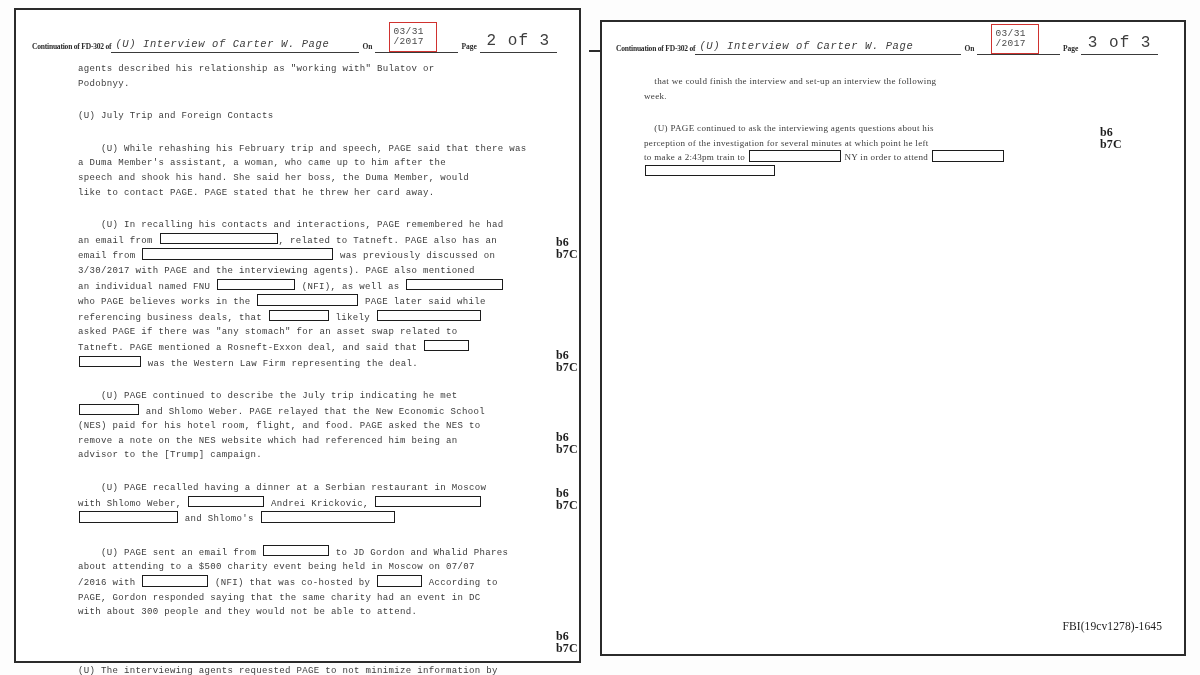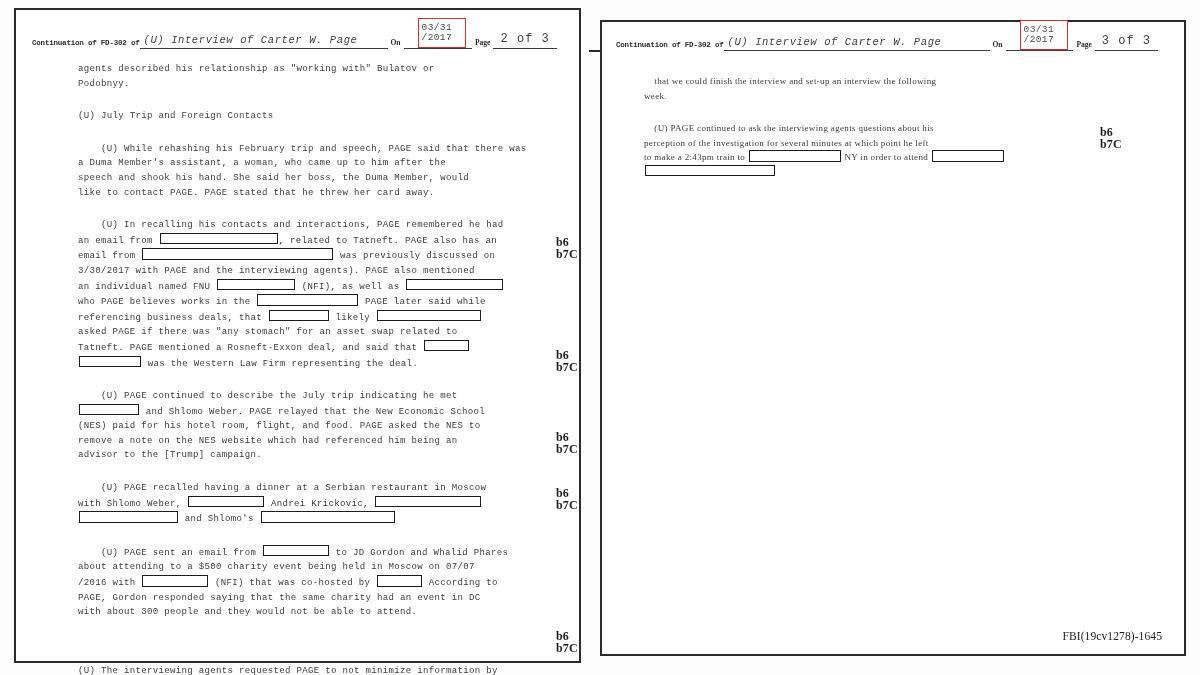--- a/index.html
+++ b/index.html
@@ -58,21 +58,21 @@
     left: 0;
     right: 0;
     display: flex;
     align-items: flex-end;
     white-space: nowrap;
   }
   .page-left .hdr  { top: 22px; padding-left: 16px; padding-right: 22px; }
   .page-right .hdr { top: 12px; padding-left: 14px; padding-right: 26px; }
 
   .hdr-cont {
-    font-family: Liberation Mono, monospace;
+    font-family: Liberation Serif, serif;
     font-weight: 700;
     font-size: 7.5px;
     color: #2a2a2a;
     letter-spacing: -0.2px;
     padding-bottom: 2px;
   }
   .hdr-rule {
     border-bottom: 1.4px solid #3a3a3a;
     padding: 0 4px 2px 4px;
     font-size: 10.5px;
@@ -112,21 +112,21 @@
     line-height: 1.02;
     font-size: 9.5px;
     color: #4a4a4a;
     letter-spacing: 0.4px;
     background: #fff;
   }
   .hdr-pageno {
     border-bottom: 1.4px solid #3a3a3a;
     width: 80px;
     text-align: center;
-    font-size: 12px;
+    font-size: 16px;
     color: #3d3d3d;
     letter-spacing: 1px;
     padding-bottom: 2px;
   }
 
   
   .body {
     position: absolute;
     font-size: 9.05px;
     line-height: 14.6px;
@@ -161,21 +161,21 @@
     font-size: 12px;
     line-height: 12px;
     color: #1d1d1d;
     letter-spacing: 0.2px;
   }
 
   
   .bates {
     position: absolute;
     right: 22px;
-    bottom: 12px;
+    bottom: 22px;
     font-family: "Liberation Serif", serif;
     font-size: 11.5px;
     color: #1d1d1d;
     letter-spacing: 0.1px;
   }
 </style>
 </head>
 <body>
 
 <div class="scan-root">

